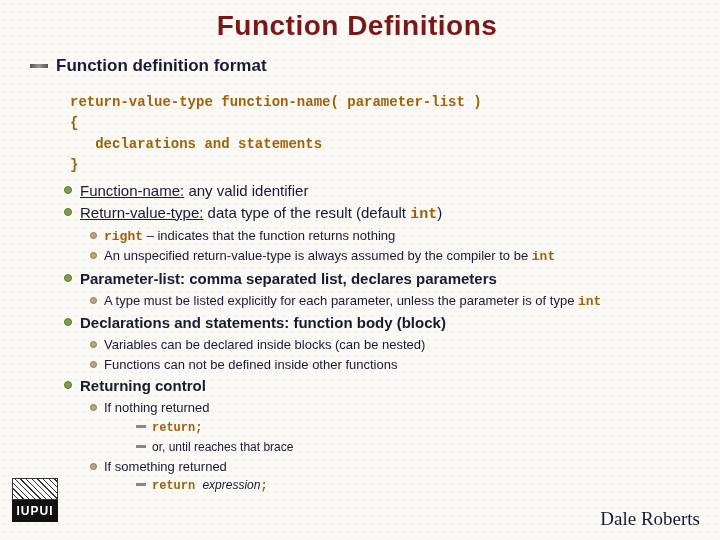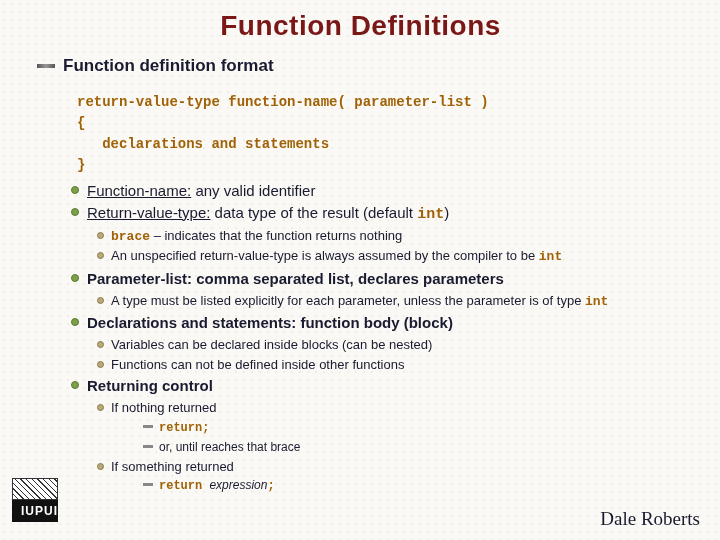--- a/index.html
+++ b/index.html
@@ -1,56 +1,56 @@
 <!DOCTYPE html>
 <html><head>
 <meta charset="utf-8">
 <style>
 html,body{margin:0;padding:0}
 body{width:720px;height:540px;font-family:Arial,Helvetica,sans-serif;background:#faf9f5;background-image:radial-gradient(circle,rgba(180,170,150,.15) 1px,transparent 1px);background-size:8px 8px;color:#1a1a30;position:relative;overflow:hidden}
-.slide{padding:10px 22px 0 23px}
+.slide{padding:10px 22px 0 16px}
 h1{font-size:28px;font-weight:bold;margin:0 0 14px 0;text-align:center;color:#7a1818;letter-spacing:.5px}
 .top-bullet{margin-left:14px}
 .top-line{font-size:17px;font-weight:bold}
 .top-line::before{content:"";display:inline-block;width:18px;height:4px;background:linear-gradient(to right,#555,#999,#555);margin-right:8px;vertical-align:3px}
 .code{font-family:"Courier New",monospace;font-weight:bold;color:#a16207;font-size:14px;line-height:1.5;margin:16px 0 4px 40px;white-space:pre}
 .sub{margin-left:34px;font-size:15px;line-height:1.45}
 .sub .row::before{content:"";display:inline-block;width:6px;height:6px;border-radius:50%;background:#7ca04a;border:1px solid #5a7a30;margin-right:8px;vertical-align:2px}
 .subsub{margin-left:60px;font-size:13px;line-height:1.5}
 .subsub .row::before{content:"";display:inline-block;width:5px;height:5px;border-radius:50%;background:#b9a87a;border:1px solid #8a7a4a;margin-right:7px;vertical-align:1px}
 .sub2{margin-left:34px;font-size:15px;font-weight:bold;line-height:1.6}
 .sub2::before{content:"";display:inline-block;width:6px;height:6px;border-radius:50%;background:#7ca04a;border:1px solid #5a7a30;margin-right:8px;vertical-align:2px}
 .tiny{margin-left:106px;font-size:12px;line-height:1.6}
 .tiny .row::before{content:"";display:inline-block;width:10px;height:3px;background:#888;margin-right:6px;vertical-align:3px}
 code.inline{font-family:"Courier New",monospace;font-weight:bold;color:#a16207}
 em{}
 .footer-name{position:absolute;right:20px;bottom:10px;font-family:"Times New Roman",serif;font-size:19px;color:#1a1a30}
 .logo{position:absolute;left:12px;bottom:16px;width:46px;height:46px}
 .logo-top{width:46px;height:22px;border:1.5px solid #333;background:repeating-linear-gradient(45deg,#fff,#fff 3px,#333 3px,#333 4px);box-sizing:border-box}
-.logo-bot{width:46px;height:22px;background:#111;color:#fff;font-size:12px;font-weight:bold;text-align:right;line-height:22px;letter-spacing:1px}
+.logo-bot{width:46px;height:22px;background:#111;color:#fff;font-size:12px;font-weight:bold;text-align:center;line-height:22px;letter-spacing:1px}
 </style>
 </head>
 <body>
 
 <div class="slide">
   <h1>Function Definitions</h1>
 
   <div class="top-bullet">
     <div class="top-line">Function definition format</div>
     <div class="code"><span>return-value-type function-name( parameter-list )</span>
 <span>{</span>
 <span>   declarations and statements</span>
 <span>}</span></div>
 
     <div class="sub">
       <div class="row"><span style="text-decoration:underline">Function-name:</span><span> any valid identifier</span></div>
       <div class="row"><span style="text-decoration:underline">Return-value-type:</span><span> data type of the result (default </span><code class="inline">int</code><span>)</span></div>
     </div>
     <div class="subsub">
-      <div class="row"><code class="inline">brace</code><span> – indicates that the function returns nothing</span></div>
+      <div class="row"><code class="inline">right</code><span> – indicates that the function returns nothing</span></div>
       <div class="row"><span>An unspecified return-value-type is always assumed by the compiler to be </span><code class="inline">int</code></div>
     </div>
 
     <div class="sub2">Parameter-list: comma separated list, declares parameters</div>
     <div class="subsub">
       <div class="row"><span>A type must be listed explicitly for each parameter, unless the parameter is of type </span><code class="inline">int</code></div>
     </div>
 
     <div class="sub2">Declarations and statements: function body (block)</div>
     <div class="subsub">

